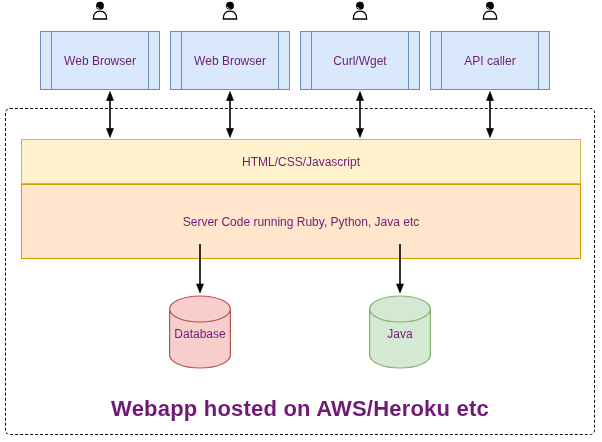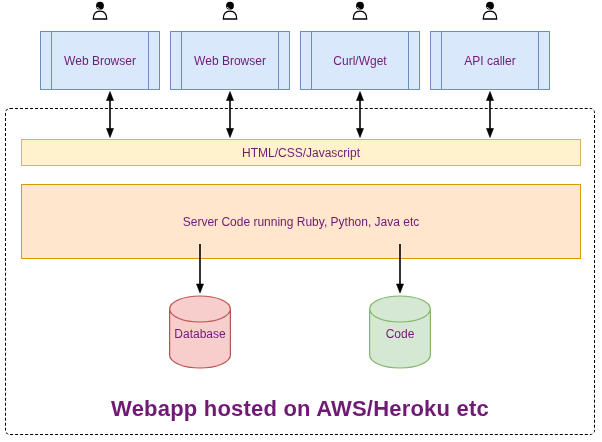--- a/index.html
+++ b/index.html
@@ -23,21 +23,21 @@
   
   #host-boundary{
     position:absolute;left:5px;top:108px;width:590px;height:327px;box-sizing:border-box;
     border:1px dashed #000;border-radius:5px;background:#fff;z-index:1;
   }
   
   .layer{
     position:absolute;left:21px;width:560px;box-sizing:border-box;z-index:2;
     display:flex;align-items:center;justify-content:center;font-size:12px;text-align:center;
   }
-  #frontend-layer{top:139px;height:27px;background:var(--frontend-fill);border:1px solid var(--frontend-stroke);}
+  #frontend-layer{top:139px;height:45px;background:var(--frontend-fill);border:1px solid var(--frontend-stroke);}
   #backend-layer{top:184px;height:75px;background:var(--backend-fill);border:1px solid var(--backend-stroke);}
   
   .cyl{position:absolute;top:295px;width:62px;height:74px;z-index:2;text-align:right;}
   .cyl svg{position:absolute;left:0;top:0;}
   .cyl .lbl{
     position:absolute;left:0;top:0;width:62px;height:74px;display:flex;align-items:center;
     justify-content:center;font-size:12px;padding-top:4px;box-sizing:border-box;
   }
   #cyl-database path,#cyl-database ellipse{fill:var(--database-fill);stroke:var(--database-stroke);stroke-width:1.2;}
   #cyl-cache path,#cyl-cache ellipse{fill:var(--cache-fill);stroke:var(--cache-stroke);stroke-width:1.2;}
@@ -112,21 +112,21 @@
       <path d="M 0.6 14 L 0.6 60 A 30.4 13 0 0 0 61.4 60 L 61.4 14"></path>
       <ellipse cx="31" cy="14" rx="30.4" ry="13"></ellipse>
     </svg>
     <span class="lbl">Database</span>
   </div>
   <div class="cyl" id="cyl-cache" style="left:369px">
     <svg width="62" height="74" viewBox="0 0 62 74">
       <path d="M 0.6 14 L 0.6 60 A 30.4 13 0 0 0 61.4 60 L 61.4 14"></path>
       <ellipse cx="31" cy="14" rx="30.4" ry="13"></ellipse>
     </svg>
-    <span class="lbl">Code</span>
+    <span class="lbl">Java</span>
   </div>
 
   <svg id="arrows" width="602" height="442" viewBox="0 0 602 442">
 
     <g>
       <line x1="110" y1="99" x2="110" y2="130"></line>
       <polygon points="110,91.5 106.5,100.5 113.5,100.5"></polygon>
       <polygon points="110,137.5 106.5,128.5 113.5,128.5"></polygon>
     </g>
     <g>

